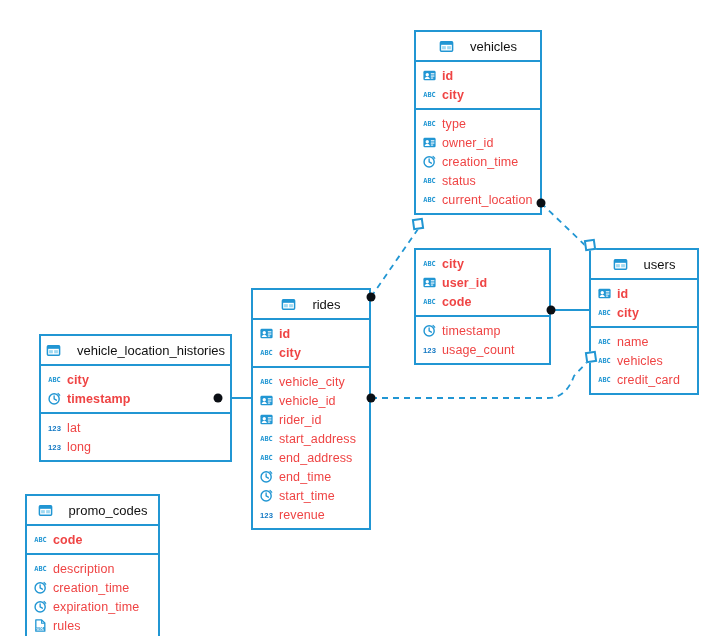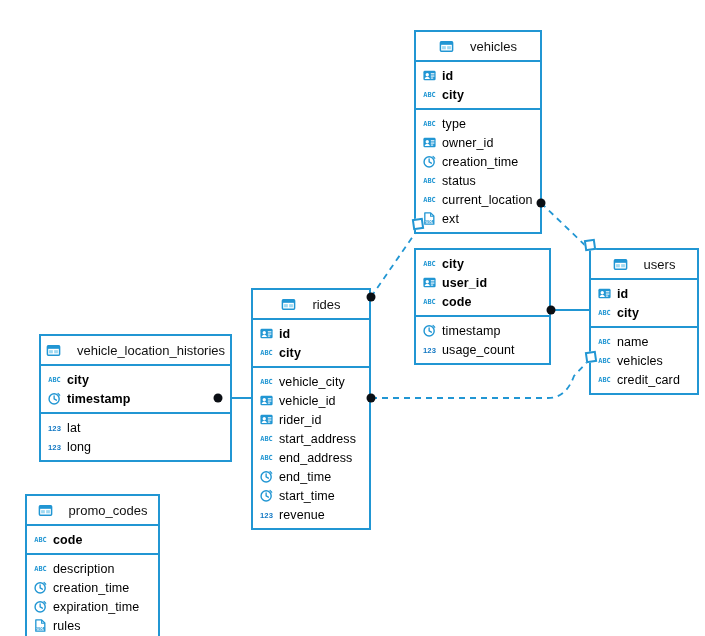--- a/index.html
+++ b/index.html
@@ -40,21 +40,21 @@
   .section.keys{border-bottom:2px solid #2196d3;}
   .row{
     display:flex;align-items:center;
     gap:5px;
     height:19px;
     padding:0 6px;
     white-space:nowrap;
   }
   .row .name{
     font-size:12.5px;
-    color:#000000;
+    color:#ef4444;
     letter-spacing:0.1px;
   }
   .row.key .name{font-weight:bold;}
   .ic{
     width:15px;height:15px;
     flex:0 0 15px;
     display:block;
   }
   .ic svg{display:block;width:15px;height:15px;}
 
@@ -162,30 +162,20 @@
           <span class="name">status</span>
         </div>
         <div class="row">
           <span class="ic">
             <svg viewBox="0 0 16 16" width="15" height="15">
               <text x="8" y="11" text-anchor="middle" font-size="7.4" font-family="&quot;DejaVu Sans Mono&quot;, monospace" font-weight="bold" fill="#2196d3">ABC</text>
             </svg>
           </span>
           <span class="name">current_location</span>
         </div>
-        <div class="row">
-          <span class="ic">
-            <svg viewBox="0 0 16 16" width="15" height="15">
-              <path d="M3 2h6.2l3.4 3.4V14H3z" fill="#ffffff" stroke="#2196d3" stroke-width="1.4" stroke-linejoin="round"></path>
-              <path d="M9.2 2v3.6h3.4" fill="none" stroke="#2196d3" stroke-width="1.2"></path>
-              <text x="7.8" y="12.6" text-anchor="middle" font-size="4.3" font-family="&quot;DejaVu Sans Mono&quot;, monospace" font-weight="bold" fill="#2196d3">JSON</text>
-            </svg>
-          </span>
-          <span class="name">ext</span>
-        </div>
       </div>
     </div>
     <div class="table" style="left: 414px; top: 248px; width: 137px;">
       <div class="section keys">
         <div class="row key">
           <span class="ic">
             <svg viewBox="0 0 16 16" width="15" height="15">
               <text x="8" y="11" text-anchor="middle" font-size="7.4" font-family="&quot;DejaVu Sans Mono&quot;, monospace" font-weight="bold" fill="#2196d3">ABC</text>
             </svg>
           </span>

